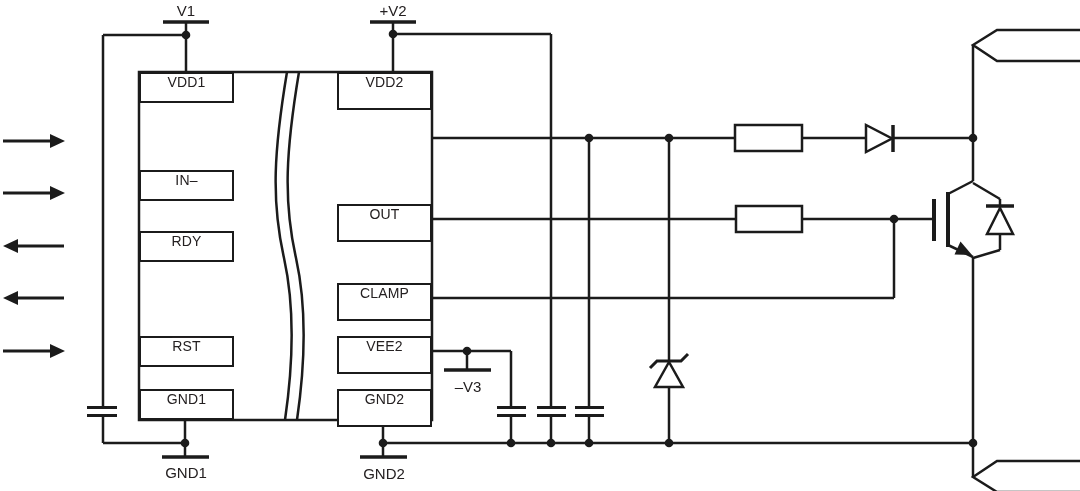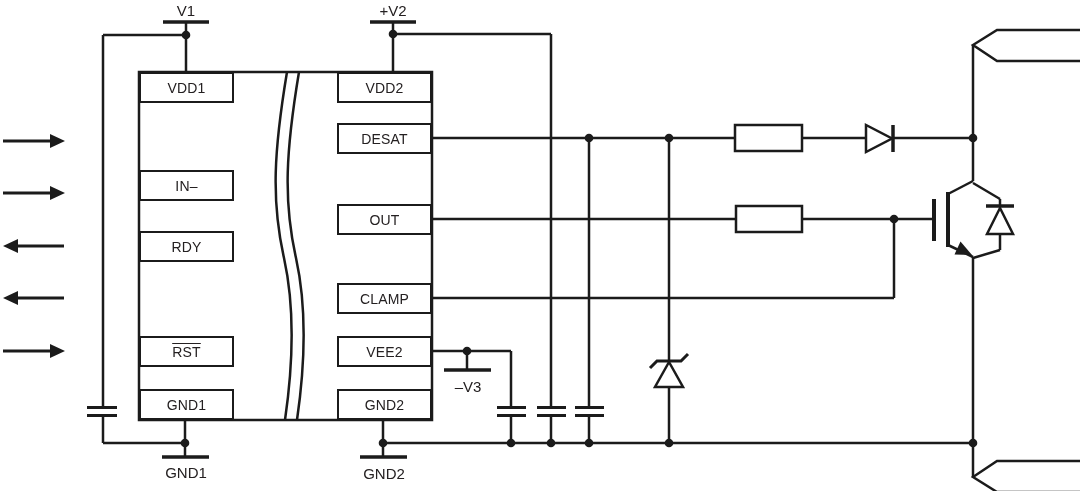--- a/index.html
+++ b/index.html
@@ -4,25 +4,25 @@
 <style>
   html,body{margin:0;padding:0;background:#fff;}
   .canvas{
     position:relative;width:1080px;height:491px;background:#ffffff;
     font-family:"Liberation Sans", sans-serif;color:#242021;overflow:hidden;
   }
   .wires{position:absolute;left:0;top:0;z-index:1;}
   .pin{
     position:absolute;z-index:2;box-sizing:border-box;
     border:2.5px solid #1b1b1b;background:#ffffff;
-    display:flex;align-items:center;justify-content:center;
+    display:flex;justify-content:center;
     font-size:14px;letter-spacing:.2px;
   }
   .pin.left{left:139px;width:95px;height:31px;}
-  .pin.right{left:337px;width:95px;height:31px;}
+  .pin.right{left:337px;width:95px;height:38px;}
   .ov{text-decoration:overline;}
   .netlabel{
     position:absolute;z-index:2;font-size:15px;white-space:nowrap;
     transform:translateX(-50%);
     text-align:right;
   }
 </style>
 </head>
 <body>
 
@@ -198,23 +198,20 @@
   <div class="pin left" style="top:336px">
       <span class="ov">RST</span>
     </div>
   <div class="pin left" style="top:389px">
       <span>GND1</span>
     </div>
 
   <div class="pin right" style="top:72px">
       <span>VDD2</span>
     </div>
-  <div class="pin right" style="top:123px">
-      <span>DESAT</span>
-    </div>
   <div class="pin right" style="top:283px">
       <span>CLAMP</span>
     </div>
   <div class="pin right" style="top:204px">
       <span>OUT</span>
     </div>
   <div class="pin right" style="top:336px">
       <span>VEE2</span>
     </div>
   <div class="pin right" style="top:389px">

